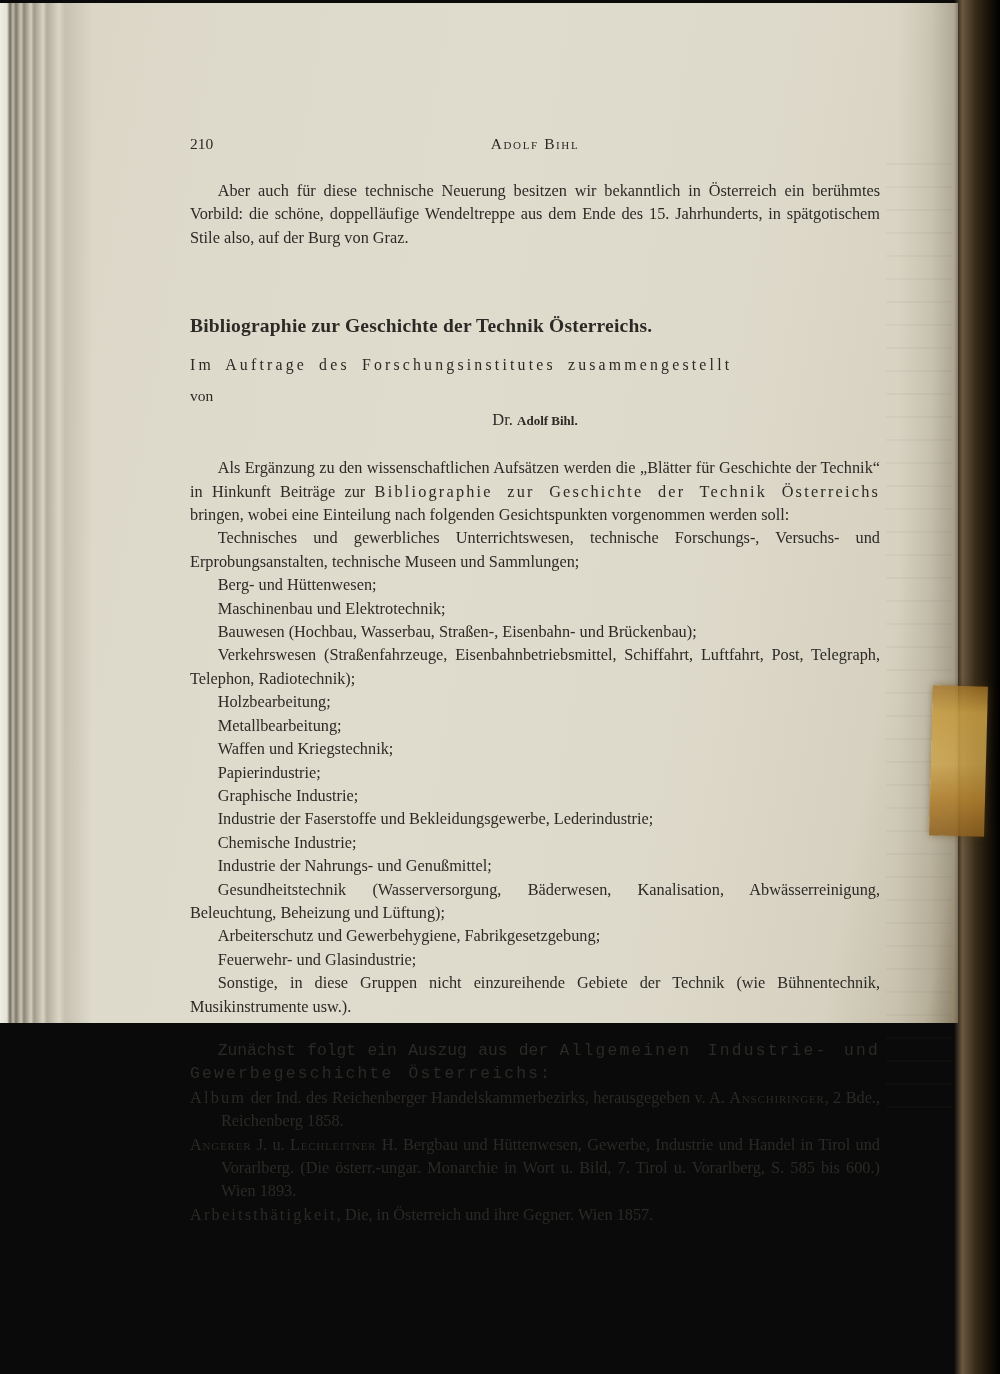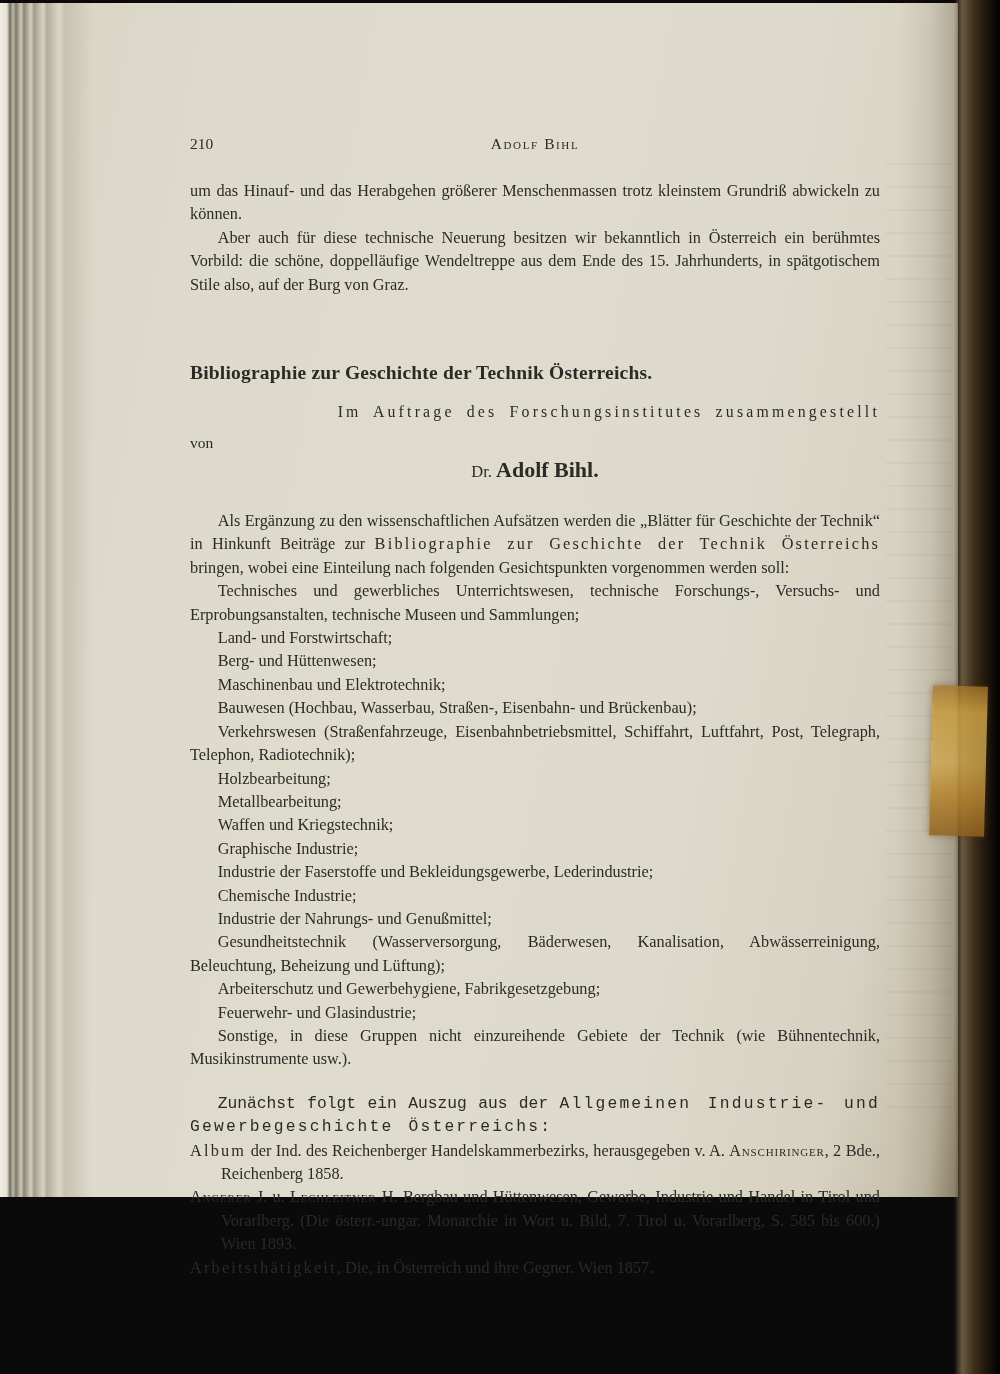--- a/index.html
+++ b/index.html
@@ -3,21 +3,21 @@
 <meta charset="utf-8">
 <style>
   html,body{margin:0;padding:0;background:#0a0a0a;}
   .scene{
     position:relative;width:1000px;height:1374px;overflow:hidden;
     background:#0a0a0a;
     font-family:"Liberation Serif","DejaVu Serif",serif;
     color:#2b2a26;
   }
   .page{
-    position:absolute;left:0;top:3px;width:958px;height:1194px;
+    position:absolute;left:0;top:3px;width:958px;height:1020px;
     background:linear-gradient(100deg,#d8d3c3 0%,#dedacb 20%,#e0dccd 45%,#dedacb 70%,#d6d1c0 88%,#c2bba6 97%,#a59b82 100%);
   }
   .binding{
     position:absolute;left:0;top:0;bottom:0;width:92px;
     background:linear-gradient(90deg,
       #f0ede3 0px,#e4e1d5 7px,
       #716c5f 10px,#c0bbab 13px,
       #7e7969 16px,#ccc7b7 21px,
       #8b8677 24px,#d3cebe 31px,
       #9f9a8a 34px,#d8d3c3 43px,
@@ -62,26 +62,26 @@
   }
   .body{
     margin:0;font-size:16.3px;line-height:23.4px;text-align:justify;
   }
   .indent{text-indent:1.7em;}
   .article-title{
     margin:66px 0 0 0;
     font-size:19.5px;font-weight:bold;letter-spacing:0.2px;
   }
   .article-subtitle{
-    margin:19px 0 0 0;text-align:right;
+    margin:19px 0 0 0;text-align:left;
     font-size:15.8px;letter-spacing:3.2px;word-spacing:5px;
   }
   .byline-von{margin:13px 0 0 0;text-align:left;font-size:15.5px;}
   .byline{margin:5px 0 0 0;text-align:center;font-size:16.5px;}
-  .byline .name{font-weight:bold;font-size:22px;}
+  .byline .name{font-weight:bold;font-size:13px;}
   .lead{margin-top:26px;}
   .transition{margin-top:21px;font-family:Liberation Mono, monospace;}
   .bib-entry{padding-left:1.9em;text-indent:-1.9em;}
   .seg-normal{}
   .seg-spaced{letter-spacing:2.2px;word-spacing:3px;}
   .seg-smallcaps{font-variant:small-caps;letter-spacing:0.8px;}
 </style>
 </head>
 <body>
 
@@ -91,40 +91,39 @@
     <div class="bleed"></div>
     <div class="page-curl"></div>
 
     <div class="content">
 
       <div class="running-head">
         <span class="pagenum">210</span>
         <span class="author">Adolf Bihl</span>
       </div>
 
-      <p class="body">um das Hinauf- und das Herabgehen größerer Menschenmassen trotz kleinstem Grundriß abwickeln zu können.</p>
       <p class="body indent">Aber auch für diese technische Neuerung besitzen wir bekanntlich in Österreich ein berühmtes Vorbild: die schöne, doppelläufige Wendeltreppe aus dem Ende des 15. Jahrhunderts, in spätgotischem Stile also, auf der Burg von Graz.</p>
 
       <h1 class="article-title">Bibliographie zur Geschichte der Technik Österreichs.</h1>
       <p class="article-subtitle">Im Auftrage des Forschungsinstitutes zusammengestellt</p>
       <p class="byline-von">von</p>
       <p class="byline"><span>Dr. </span><span class="name">Adolf Bihl.</span></p>
 
       <p class="body indent lead"><span class="seg-normal">Als Ergänzung zu den wissenschaftlichen Aufsätzen werden die „Blätter für Geschichte der Technik“ in Hinkunft Beiträge zur </span><span class="seg-spaced">Bibliographie zur Geschichte der Technik Österreichs</span><span class="seg-normal"> bringen, wobei eine Einteilung nach folgenden Gesichtspunkten vorgenommen werden soll:</span></p>
 
       <div>
           <p class="body indent">Technisches und gewerbliches Unterrichtswesen, technische Forschungs-, Versuchs- und Erprobungsanstalten, technische Museen und Sammlungen;</p>
-          <p class="body indent">Land- und Forstwirtschaft;</p>
           <p class="body indent">Berg- und Hüttenwesen;</p>
           <p class="body indent">Maschinenbau und Elektrotechnik;</p>
           <p class="body indent">Bauwesen (Hochbau, Wasserbau, Straßen-, Eisenbahn- und Brückenbau);</p>
           <p class="body indent">Verkehrswesen (Straßenfahrzeuge, Eisenbahnbetriebsmittel, Schiffahrt, Luftfahrt, Post, Telegraph, Telephon, Radiotechnik);</p>
           <p class="body indent">Holzbearbeitung;</p>
           <p class="body indent">Metallbearbeitung;</p>
           <p class="body indent">Waffen und Kriegstechnik;</p>
+          <p class="body indent">Papierindustrie;</p>
           <p class="body indent">Graphische Industrie;</p>
           <p class="body indent">Industrie der Faserstoffe und Bekleidungsgewerbe, Lederindustrie;</p>
           <p class="body indent">Chemische Industrie;</p>
           <p class="body indent">Industrie der Nahrungs- und Genußmittel;</p>
           <p class="body indent">Gesundheitstechnik (Wasserversorgung, Bäderwesen, Kanalisation, Abwässerreinigung, Beleuchtung, Beheizung und Lüftung);</p>
           <p class="body indent">Arbeiterschutz und Gewerbehygiene, Fabrikgesetzgebung;</p>
           <p class="body indent">Feuerwehr- und Glasindustrie;</p>
           <p class="body indent">Sonstige, in diese Gruppen nicht einzureihende Gebiete der Technik (wie Bühnentechnik, Musikinstrumente usw.).</p>
         </div>
 

